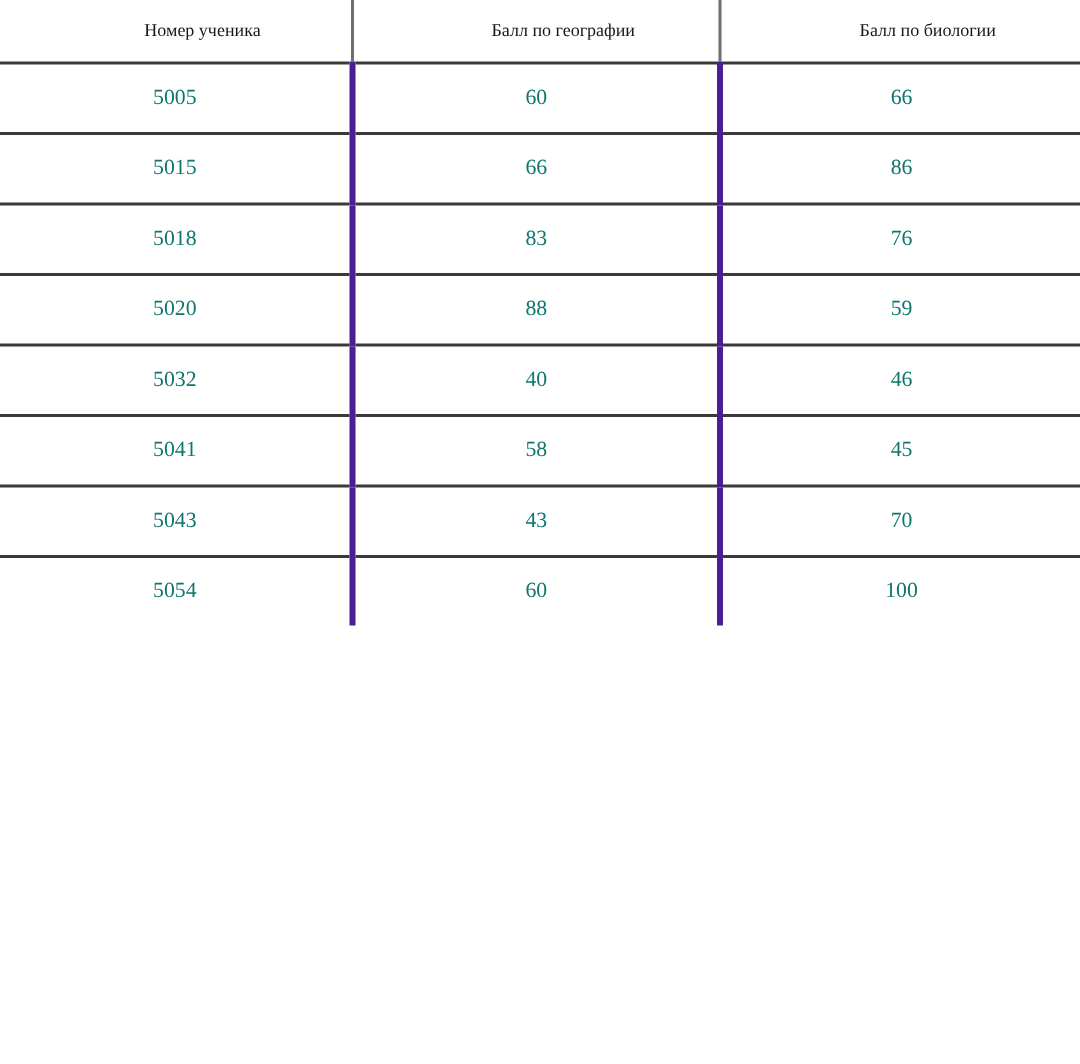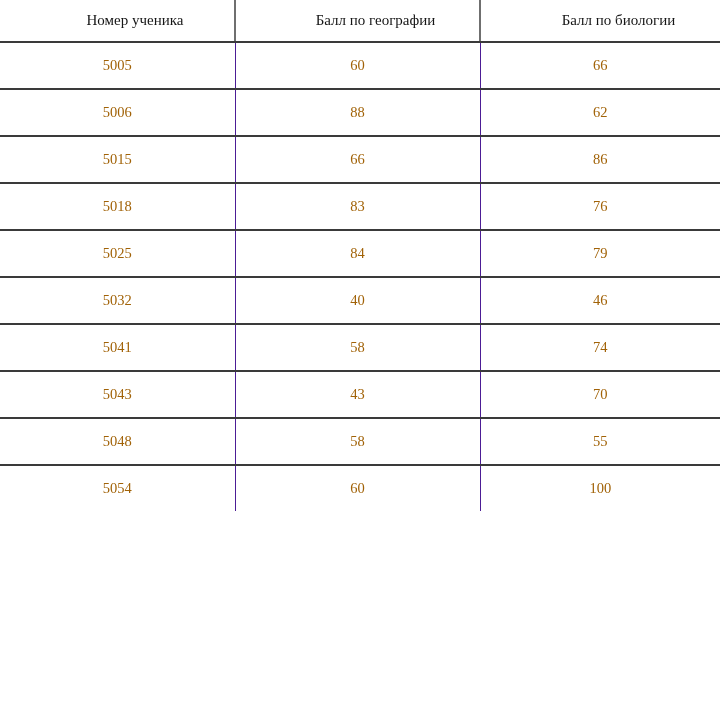--- a/index.html
+++ b/index.html
@@ -32,41 +32,41 @@
     text-align: center;
     vertical-align: middle;
     padding: 0;
     margin: 0;
     font-weight: normal;
   }
 
   
   .scores-table thead th {
     height: 41px;
-    font-size: 15px;
+    font-size: 12px;
     line-height: 41px;
     border-bottom: 2px solid #3a3a3a;
     color: #161616;
     padding-left: 36px;
   }
   .scores-table thead th.divider-left {
     border-left: 2px solid #6f6f6f;
     border-radius: 21px;
   }
 
   
   .scores-table tbody td {
     height: 45px;
     font-size: 14.5px;
     line-height: 45px;
     border-bottom: 2px solid #3a3a3a;
-    color: #a16207;
+    color: #0f766e;
   }
   .scores-table tbody td.divider-left {
-    border-left: 1px solid #4c1d95;
+    border-left: 4px solid #4c1d95;
   }
   .scores-table tbody tr:last-child td {
     border-bottom: none;
   }
 </style>
 </head>
 <body>
 
 <table class="scores-table">
   <colgroup>
@@ -81,58 +81,48 @@
       <th class="divider-left">Балл по биологии</th>
     </tr>
   </thead>
   <tbody>
     <tr>
       <td>5005</td>
       <td class="divider-left">60</td>
       <td class="divider-left">66</td>
     </tr>
     <tr>
-      <td>5006</td>
-      <td class="divider-left">88</td>
-      <td class="divider-left">62</td>
-    </tr>
-    <tr>
       <td>5015</td>
       <td class="divider-left">66</td>
       <td class="divider-left">86</td>
     </tr>
     <tr>
       <td>5018</td>
       <td class="divider-left">83</td>
       <td class="divider-left">76</td>
     </tr>
     <tr>
-      <td>5025</td>
-      <td class="divider-left">84</td>
-      <td class="divider-left">79</td>
+      <td>5020</td>
+      <td class="divider-left">88</td>
+      <td class="divider-left">59</td>
     </tr>
     <tr>
       <td>5032</td>
       <td class="divider-left">40</td>
       <td class="divider-left">46</td>
     </tr>
     <tr>
       <td>5041</td>
       <td class="divider-left">58</td>
-      <td class="divider-left">74</td>
+      <td class="divider-left">45</td>
     </tr>
     <tr>
       <td>5043</td>
       <td class="divider-left">43</td>
       <td class="divider-left">70</td>
-    </tr>
-    <tr>
-      <td>5048</td>
-      <td class="divider-left">58</td>
-      <td class="divider-left">55</td>
     </tr>
     <tr>
       <td>5054</td>
       <td class="divider-left">60</td>
       <td class="divider-left">100</td>
     </tr>
   </tbody>
 </table>
 
 </body></html>

